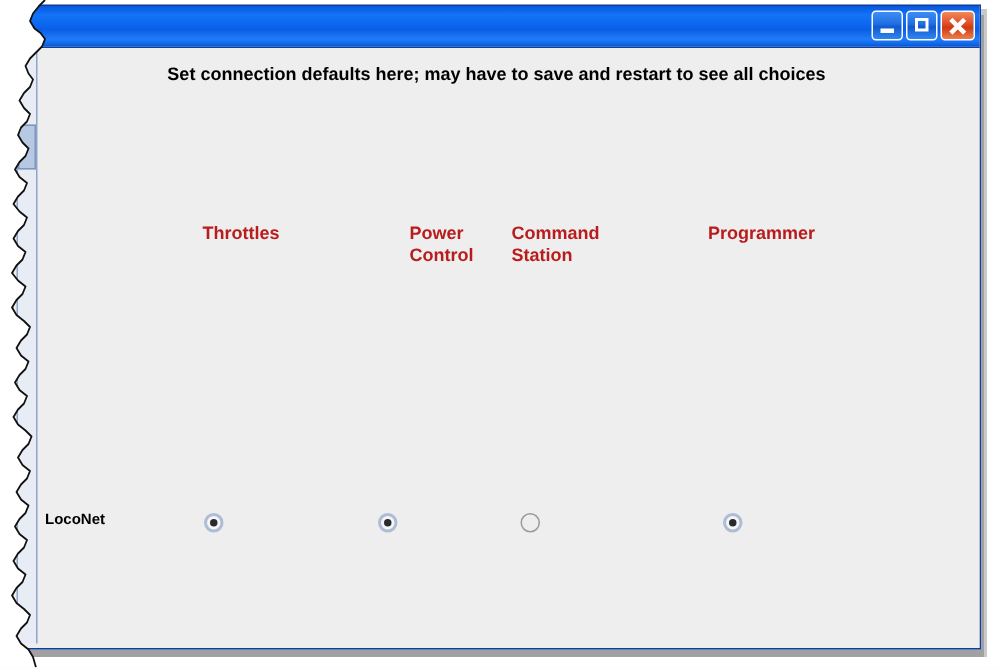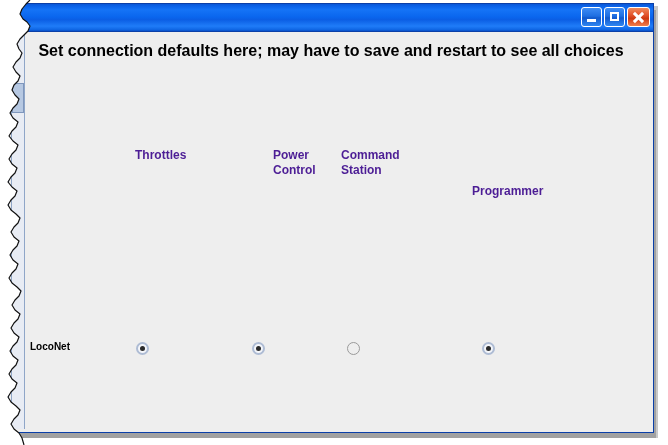--- a/index.html
+++ b/index.html
@@ -143,31 +143,31 @@
     background: #eeeeee;
     overflow: hidden;
   }
 
   #banner {
     position: absolute;
     left: 0;
     right: 0;
     top: 10px;
     text-align: center;
-    font-size: 16px;
+    font-size: 12px;
     font-weight: bold;
     color: #000000;
   }
 
   
   .col-head {
     position: absolute;
     font-size: 12px;
     font-weight: bold;
-    color: #4c1d95;
+    color: #b91c1c;
     text-align: left;
     line-height: 15px;
     white-space: pre-line;
   }
 
   
   .row-label {
     position: absolute;
     font-size: 10px;
     font-weight: bold;
@@ -264,21 +264,21 @@
 
     <div id="client">
 
       <div id="banner">Set connection defaults here; may have to save and restart to see all choices</div>
 
       <div class="col-head" id="head-0" style="left: 126px; top: 116px;">Throttles</div>
       <div class="col-head" id="head-1" style="left: 240px; top: 116px; margin-left: 24px;">Power
 Control</div>
       <div class="col-head" id="head-2" style="left: 332px; top: 116px;">Command
 Station</div>
-      <div class="col-head" id="head-3" style="left: 463px; top: 116px; margin-top: 36px;">Programmer</div>
+      <div class="col-head" id="head-3" style="left: 463px; top: 116px;">Programmer</div>
 
       <div class="row-label" id="row-label-0" style="left: 21px; top: 309px;">LocoNet</div>
 
       <div class="radio on" id="radio-0-0" style="left: 127px; top: 310px;"></div>
       <div class="radio on" id="radio-0-1" style="left: 243px; top: 310px;"></div>
       <div class="radio off" id="radio-0-2" style="left: 338px; top: 310px;"></div>
       <div class="radio on" id="radio-0-3" style="left: 473px; top: 310px;"></div>
 
     </div>
   </div>

